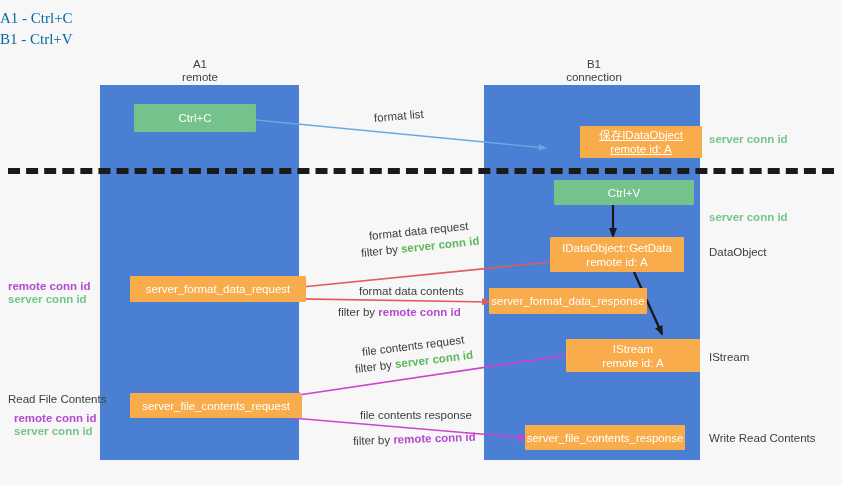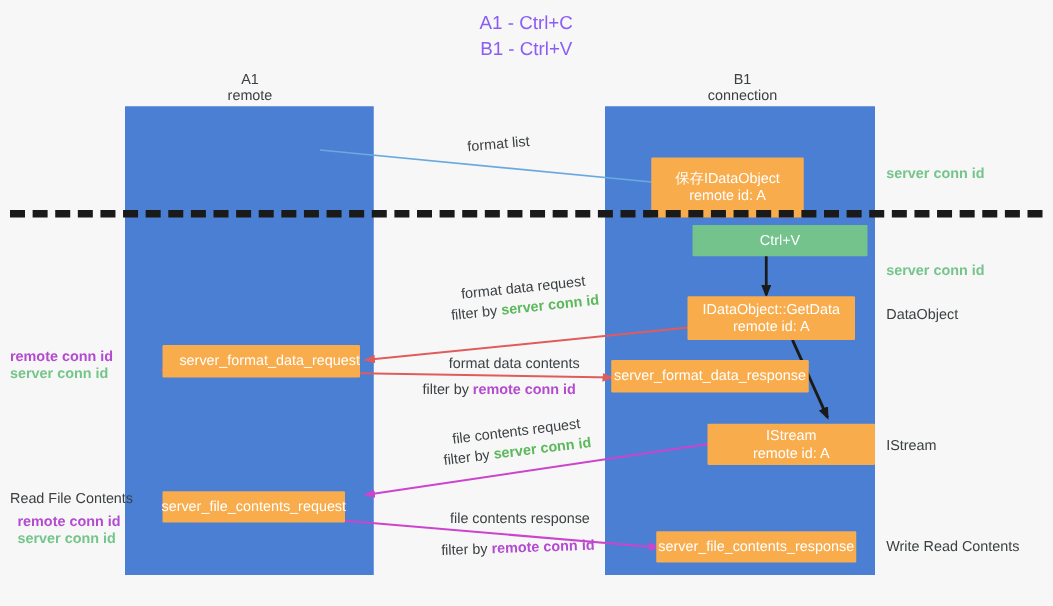--- a/index.html
+++ b/index.html
@@ -32,22 +32,22 @@
 
   
   .lbl{position:absolute;font-size:11.5px;line-height:14px;white-space:nowrap;}
   .lbl .grn{color:#5cb85c;font-weight:bold;}
   .lbl .mag{color:#b44ad0;font-weight:bold;}
   .lbl.blk{color:#3c4043;}
   .lbl.grnonly{color:#74c58a;font-weight:bold;}
   .lbl.magonly{color:#b44ad0;font-weight:bold;}
 
   
-  #title{position:absolute;left:0;top:8px;width:842px;text-align:center;
-         font-size:15px;line-height:21px;color:#8b5cf6;}
+  #title{position:absolute;left:0;top:8px;width:842px;
+         font-size:15px;line-height:21px;color:#0369a1;font-family:Liberation Serif, serif;}
   #title span{display:block;}
 
   
   #divider{position:absolute;left:8px;top:168px;width:826px;height:0;
            border-top:6px dashed #1a1a1a;}
 </style>
 </head>
 <body>
 
 <div id="stage">
@@ -93,49 +93,52 @@
 
     <line x1="551" y1="262" x2="292" y2="288" stroke="#e05c5c" stroke-width="1.6" marker-end="url(#ah-red)"></line>
 
     <line x1="129" y1="296" x2="490" y2="302" stroke="#e05c5c" stroke-width="1.6" marker-end="url(#ah-red)"></line>
 
     <line x1="568" y1="355" x2="292" y2="396" stroke="#cc44cc" stroke-width="1.6" marker-end="url(#ah-mag)"></line>
 
     <line x1="129" y1="404" x2="527" y2="438" stroke="#cc44cc" stroke-width="1.6" marker-end="url(#ah-mag)"></line>
   </svg>
 
+  <div class="node green" style="left:134px;top:104px;width:122px;height:28px;">
+    <span class="ln">Ctrl+C</span>
+  </div>
 
-  <div class="node orange" style="left:521px;top:126px;width:122px;height:48px;">
+  <div class="node orange" style="left:580px;top:126px;width:122px;height:32px;text-decoration:underline;">
     <span class="ln">保存IDataObject</span>
     <span class="ln">remote id: A</span>
   </div>
 
   <div class="node green" style="left:554px;top:180px;width:140px;height:25px;">
     <span class="ln">Ctrl+V</span>
   </div>
 
   <div class="node orange" style="left:550px;top:237px;width:134px;height:35px;">
     <span class="ln">IDataObject::GetData</span>
     <span class="ln">remote id: A</span>
   </div>
 
-  <div class="node orange" style="left:130px;top:276px;width:158px;height:26px;align-items:flex-end;">
+  <div class="node orange" style="left:130px;top:276px;width:176px;height:26px;">
     <span class="ln">server_format_data_request</span>
   </div>
 
   <div class="node orange" style="left:489px;top:288px;width:158px;height:26px;">
     <span class="ln">server_format_data_response</span>
   </div>
 
   <div class="node orange" style="left:566px;top:339px;width:134px;height:33px;">
     <span class="ln">IStream</span>
     <span class="ln">remote id: A</span>
   </div>
 
-  <div class="node orange" style="left:130px;top:393px;width:146px;height:25px;">
+  <div class="node orange" style="left:130px;top:393px;width:172px;height:25px;">
     <span class="ln">server_file_contents_request</span>
   </div>
 
   <div class="node orange" style="left:525px;top:425px;width:160px;height:25px;">
     <span class="ln">server_file_contents_response</span>
   </div>
 
   <div class="lbl blk" style="left:374px;top:111px;transform:rotate(-5deg);transform-origin:left center;">format list</div>
 
   <div class="lbl blk" style="left:369px;top:229px;transform:rotate(-6deg);transform-origin:left center;">format data request</div>

